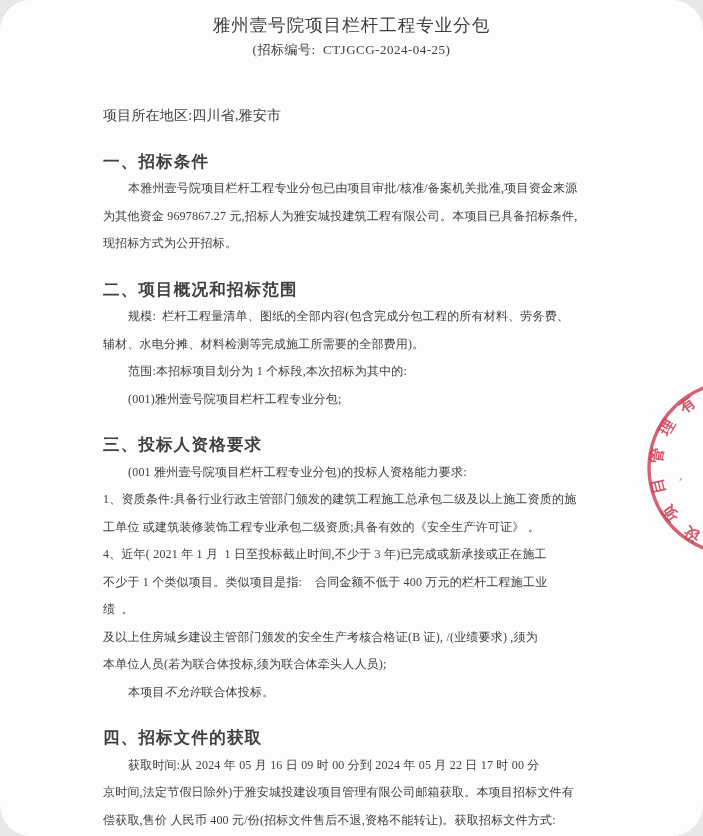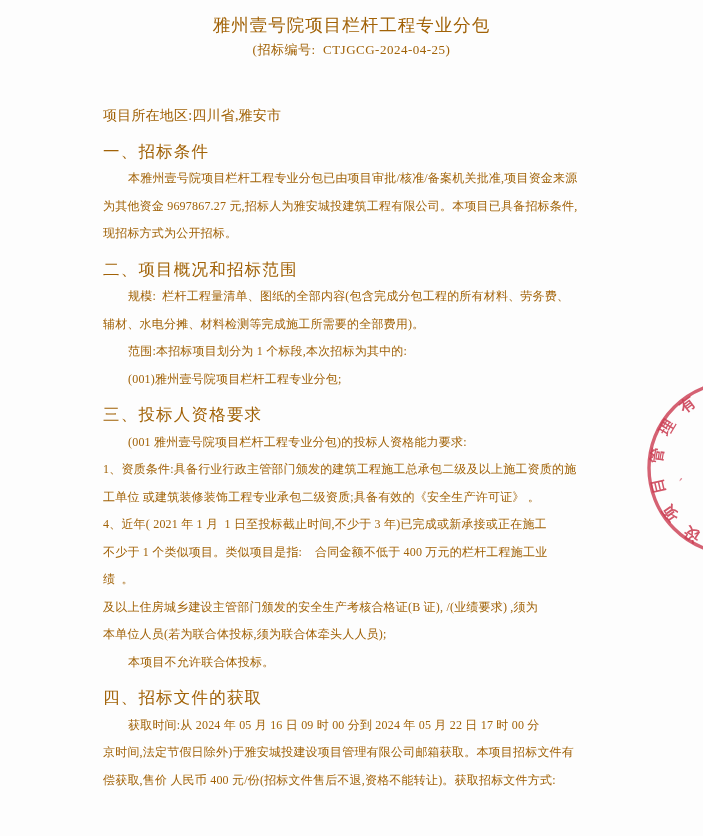--- a/index.html
+++ b/index.html
@@ -4,22 +4,23 @@
 <style>
   html, body { margin: 0; padding: 0; }
   body { background: #e8e8e8; }
   .page {
     position: relative;
     width: 703px;
     height: 836px;
     margin: 0 auto;
     background: #fdfdfd;
     overflow: hidden;
-    color: #a16207;
+    color: #404040;
     font-family: "Liberation Serif", "DejaVu Serif", serif;
+    border-radius: 31px;
   }
   .content {
     position: absolute;
     left: 0; top: 0;
     width: 703px;
     padding-top: 14px;
     box-sizing: border-box;
   }
   .doc-title {
     text-align: center;
@@ -43,27 +44,27 @@
   }
   .line {
     white-space: pre;
     font-size: 12px;
     line-height: 27.5px;
     height: 27.5px;
     letter-spacing: 0.2px;
   }
   .line.meta { font-size: 14px; }
   .line.heading {
-    font-weight: 400;
+    font-weight: 700;
     font-size: 16.5px;
     letter-spacing: 1.2px;
-    margin-top: 8px;
+    margin-top: 18px;
   }
   .line.indent { padding-left: 25px; }
-  .italic { }
+  .italic { font-style: italic; }
   
   .seal-svg {
     position: absolute;
     left: 628px;
     top: 380px;
     width: 200px;
     height: 240px;
     overflow: visible;
     pointer-events: none;
   }

